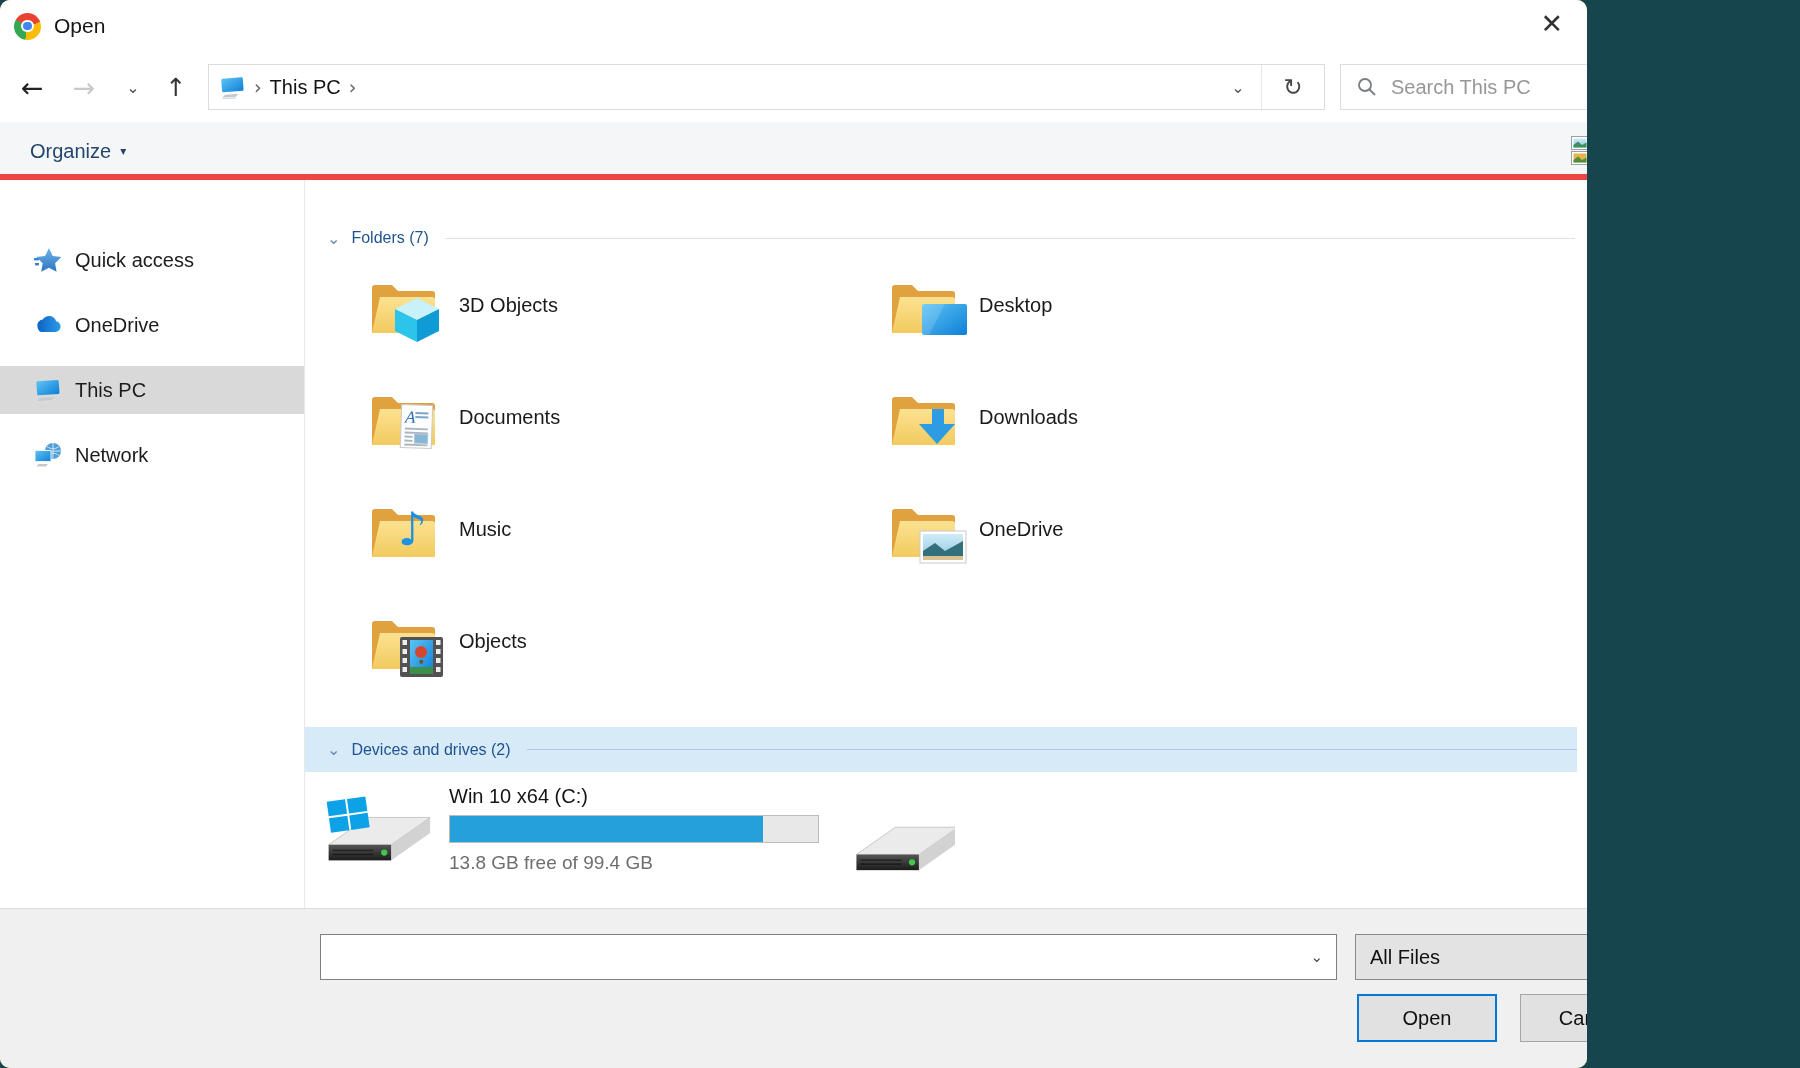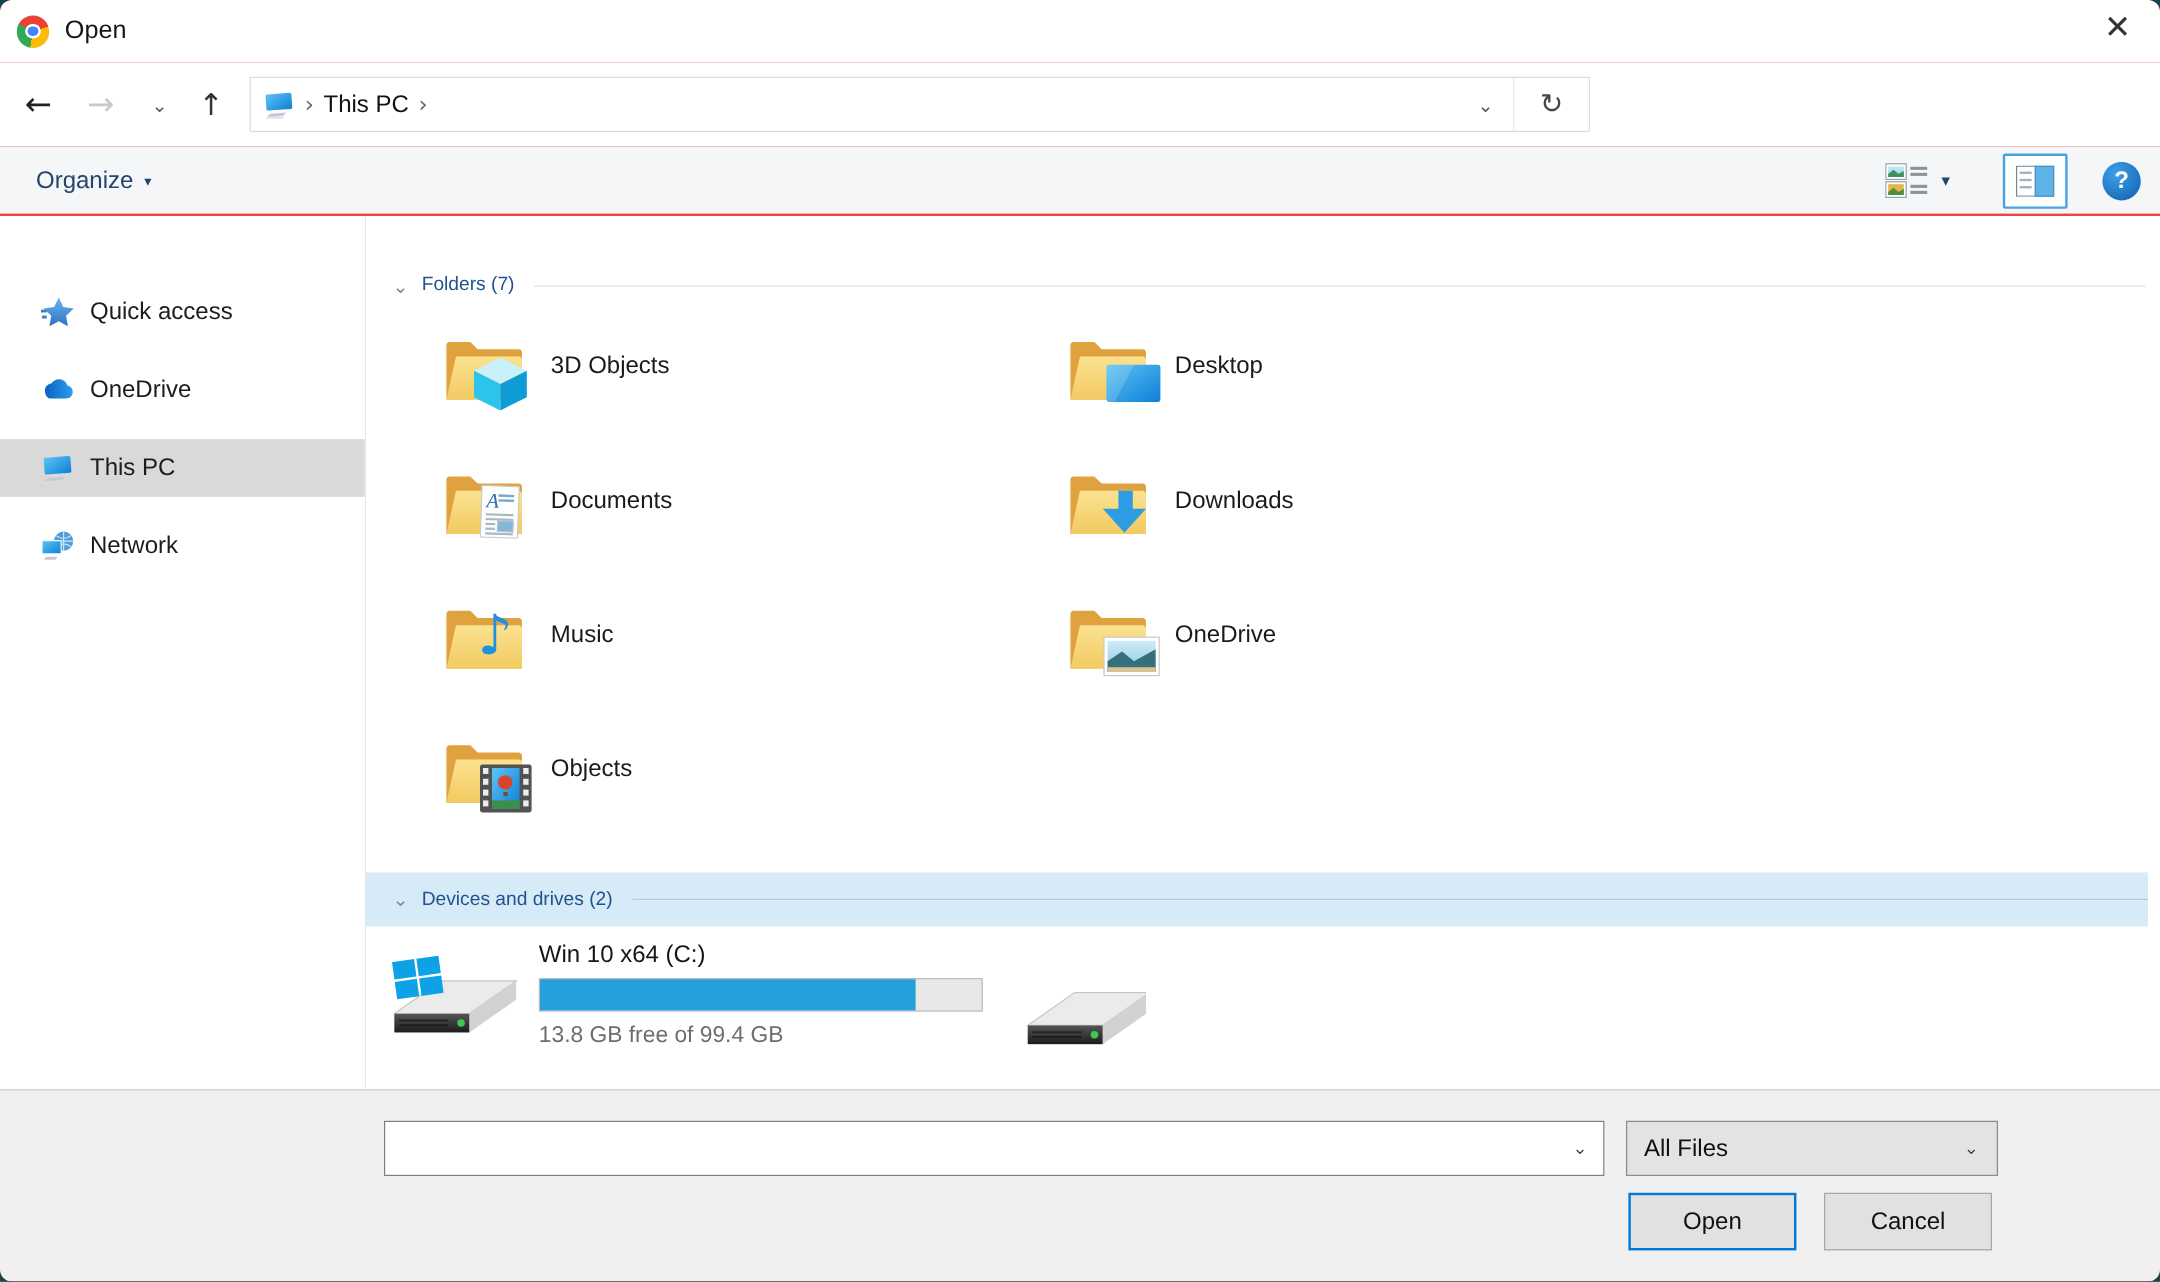--- a/index.html
+++ b/index.html
@@ -1,18 +1,18 @@
 <!DOCTYPE html>
 <html><head>
 <meta charset="utf-8">
 <style>
   * { box-sizing: border-box; margin: 0; padding: 0; }
   html,body { width:1800px; height:1068px; background:#17454e; font-family:"Liberation Sans",sans-serif; }
   .glyph { font-family:"DejaVu Sans",sans-serif; }
-  #window { position:relative; width:1800px; height:1068px; background:#b91c1c; border-radius:10px; overflow:hidden; }
+  #window { position:relative; width:1587px; height:1068px; background:#fde047; border-radius:10px; overflow:hidden; }
 
   
   .titlebar { position:absolute; top:0; left:0; right:0; height:52px; display:flex; align-items:center; padding-left:14px; background:#fff; }
   .chrome-logo { position:relative; width:27px; height:27px; border-radius:50%;
     background:conic-gradient(from 0deg,#e94235 0deg 70deg,#fbbc05 70deg 190deg,#34a853 190deg 300deg,#e94235 300deg 360deg); }
   .chrome-logo .ring { position:absolute; inset:26%; background:#fff; border-radius:50%; }
   .chrome-logo .core { position:absolute; inset:34%; background:#4285f4; border-radius:50%; }
   .win-title { margin-left:13px; font-size:21px; color:#161616; }
   .close-btn { position:absolute; right:24px; top:10px; font-size:27px; color:#333; line-height:1; cursor:pointer; background:none; border:none; }
 
@@ -30,21 +30,21 @@
   .addr-right { margin-left:auto; display:flex; align-items:center; height:100%; }
   .addr-caret { width:46px; height:100%; display:flex; align-items:center; justify-content:center; font-size:16px; color:#555; background:none; border:none; }
   .addr-div { width:1px; height:44px; background:#e6e6e6; }
   .refresh-btn { width:62px; height:100%; display:flex; align-items:center; justify-content:center; font-size:23px; color:#474747; background:none; border:none; }
   .searchbox { position:absolute; left:1340px; top:12px; width:448px; height:46px; border:1px solid #dcdcdc; background:#fff; display:flex; align-items:center; padding-left:16px; }
   .searchbox svg { flex:0 0 auto; }
   .searchbox input { border:none; outline:none; flex:1; margin-left:14px; font-size:20px; color:#222; font-family:"Liberation Sans",sans-serif; }
   .searchbox input::placeholder { color:#979797; }
 
   
-  .commandbar { position:absolute; top:122px; left:0; right:0; height:58px; background:#f5f6f7; border-bottom:2px solid #ef4444; }
+  .commandbar { position:absolute; top:122px; left:0; right:0; height:58px; background:#f5f6f7; border-bottom:6px solid #ef4444; }
   .organize { position:absolute; left:30px; top:0; height:58px; display:flex; align-items:center; gap:9px; font-size:20px; color:#24466e; background:none; border:none; }
   .organize .caret { font-size:12px; }
   .view-btn { position:absolute; left:1571px; top:13px; background:none; border:none; }
   .view-caret { position:absolute; left:1618px; top:0; height:58px; display:flex; align-items:center; font-size:14px; color:#24466e; background:none; border:none; }
   .preview-btn { position:absolute; left:1669px; top:6px; width:54px; height:46px; background:#fdfefe; border:2px solid #49a2e0; border-radius:2px; display:flex; align-items:center; justify-content:center; }
   .help-btn { position:absolute; left:1752px; top:13px; width:32px; height:32px; border-radius:50%; border:none;
     background:radial-gradient(circle at 35% 30%, #3f9ee9, #0d5fae); color:#fff; font-size:20px; font-weight:bold; display:flex; align-items:center; justify-content:center; }
 
   
   .main { position:absolute; top:180px; left:0; right:0; bottom:160px; display:flex; background:#fff; }
@@ -149,20 +149,27 @@
       <button class="crumb-sep glyph">›</button>
       <button class="crumb-label">This PC</button>
       <button class="crumb-sep glyph">›</button>
       <div class="addr-right">
         <button class="addr-caret glyph">⌄</button>
         <div class="addr-div"></div>
         <button class="refresh-btn glyph">↻</button>
       </div>
     </div>
 
+    <div class="searchbox">
+      <svg width="20" height="20" viewBox="0 0 20 20">
+        <circle cx="8" cy="8" r="6" fill="none" stroke="#767d85" stroke-width="1.8"></circle>
+        <line x1="12.5" y1="12.5" x2="18" y2="18" stroke="#767d85" stroke-width="1.8"></line>
+      </svg>
+      <input type="text" placeholder="Search This PC" style="">
+    </div>
   </div>
 
   <div class="commandbar">
     <button class="organize">
       <span>Organize</span>
       <span class="caret glyph">▾</span>
     </button>
 
     <button class="view-btn">
       <svg width="36" height="30" viewBox="0 0 36 30">

